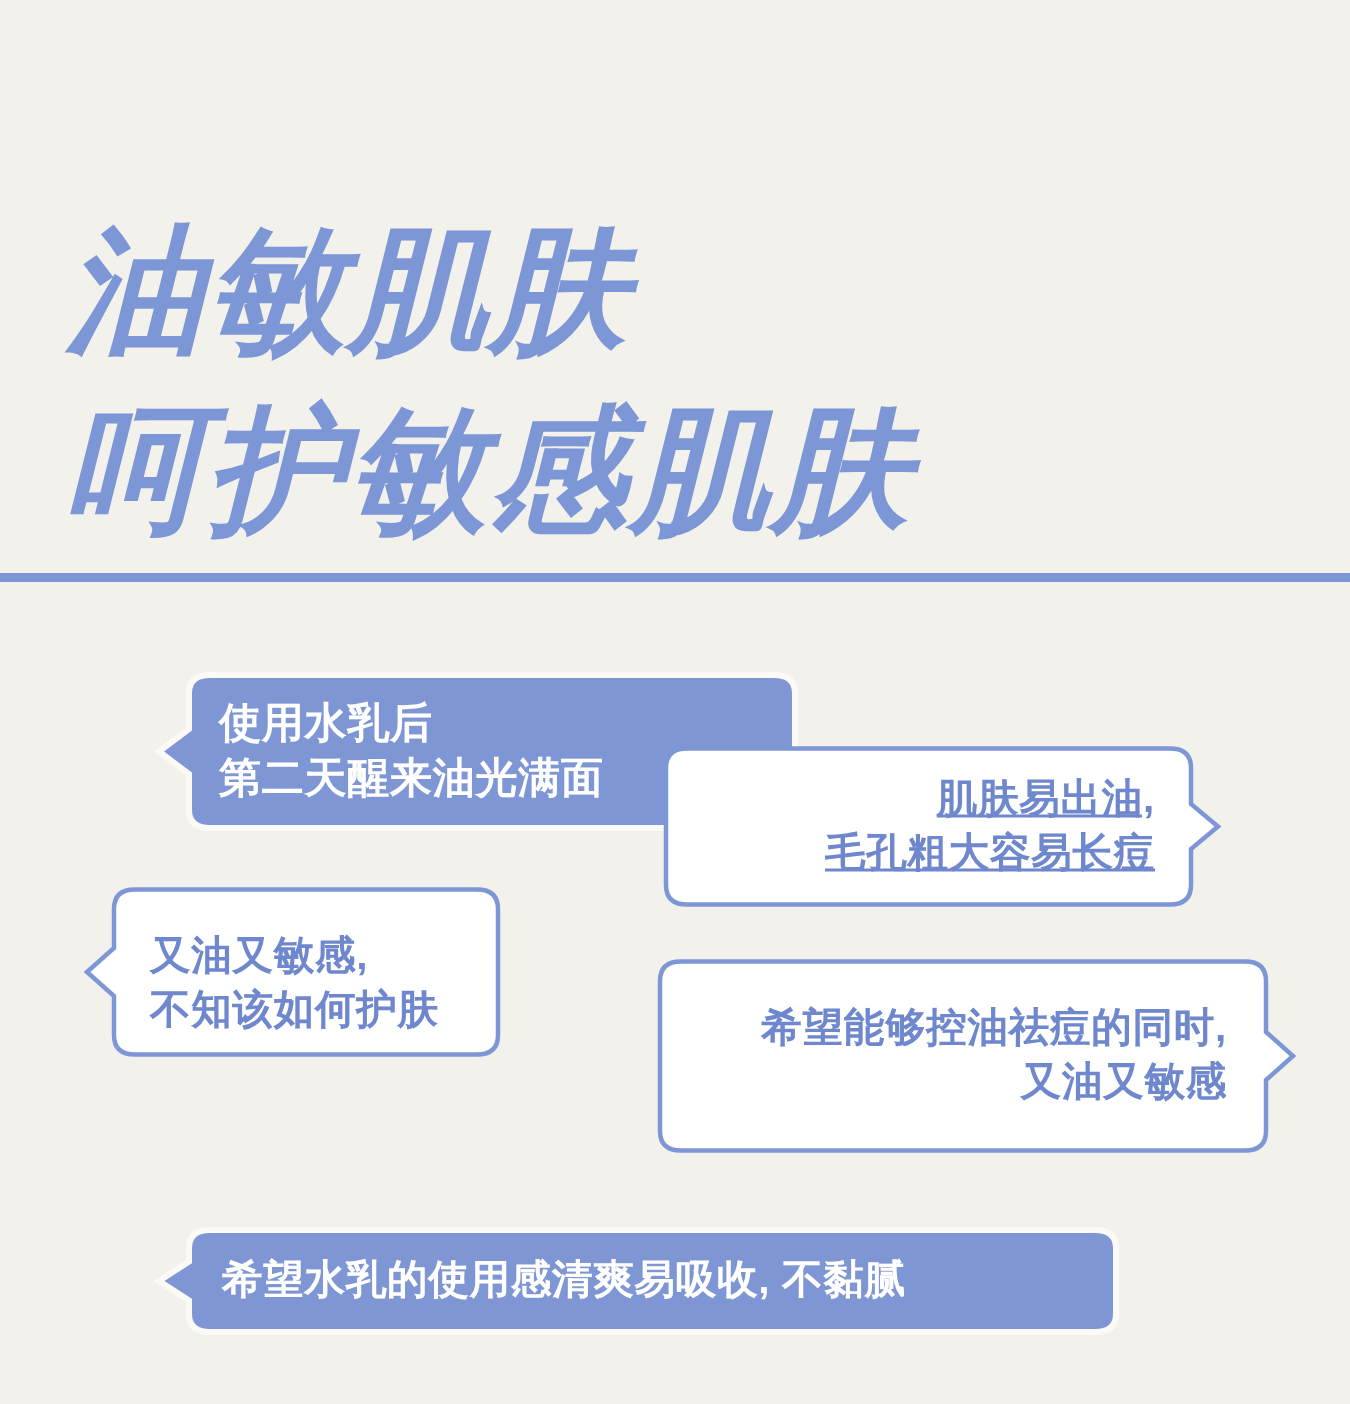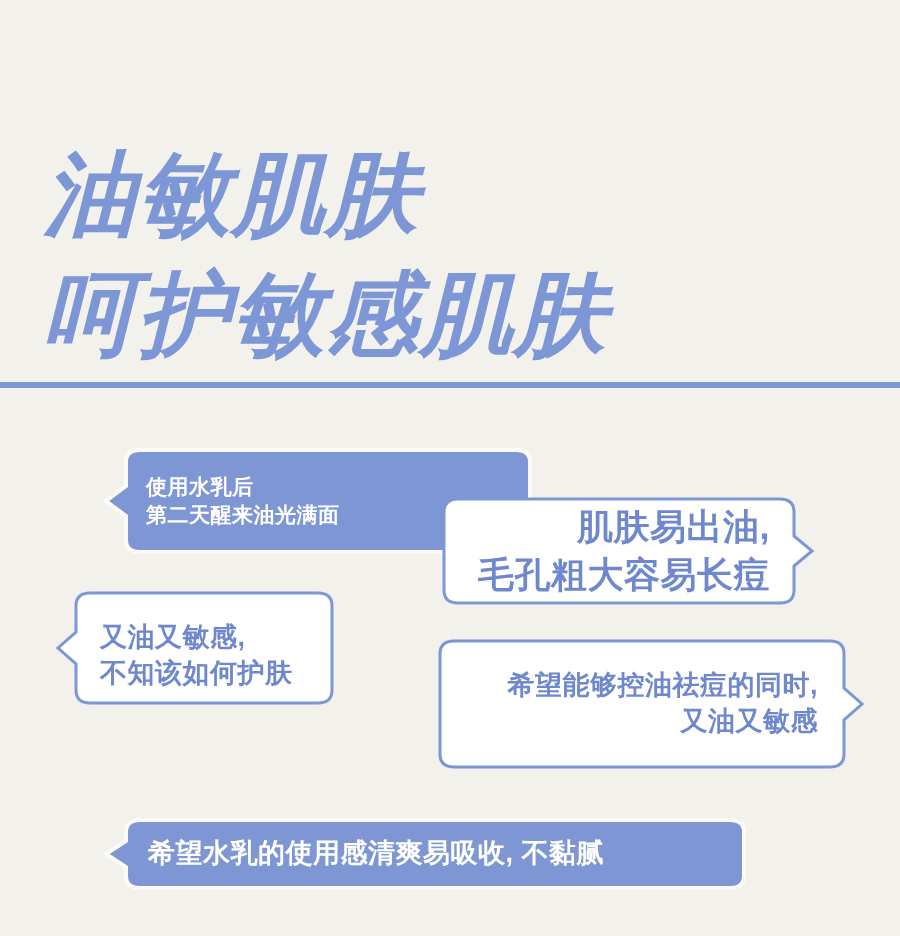--- a/index.html
+++ b/index.html
@@ -85,27 +85,27 @@
     color: #6f88cd;
   }
   .bubble.align-left .bubble-text { text-align: left; }
   .bubble.align-right .bubble-text { text-align: right; }
 
   
   #bubble-0 {
     left: 104px; top: 58px; width: 428px; height: 106px;
     padding: 0 22px 0 42px;
   }
-  #bubble-0 .bubble-text { font-size: 21px; }
+  #bubble-0 .bubble-text { font-size: 28px; }
 
   #bubble-1 {
     left: 440px; top: 106px; width: 376px; height: 110px;
     padding: 0 46px 0 22px;
   }
-  #bubble-1 .bubble-text { font-size: 36px; }
+  #bubble-1 .bubble-text { font-size: 27px; text-decoration: underline; }
 
   #bubble-2 {
     left: 54px; top: 200px; width: 282px; height: 116px;
     padding: 0 22px 0 46px;
   }
   #bubble-2 .bubble-text { font-size: 27px; margin-top: 16px; }
 
   #bubble-3 {
     left: 436px; top: 248px; width: 430px; height: 132px;
     padding: 0 48px 0 22px;

